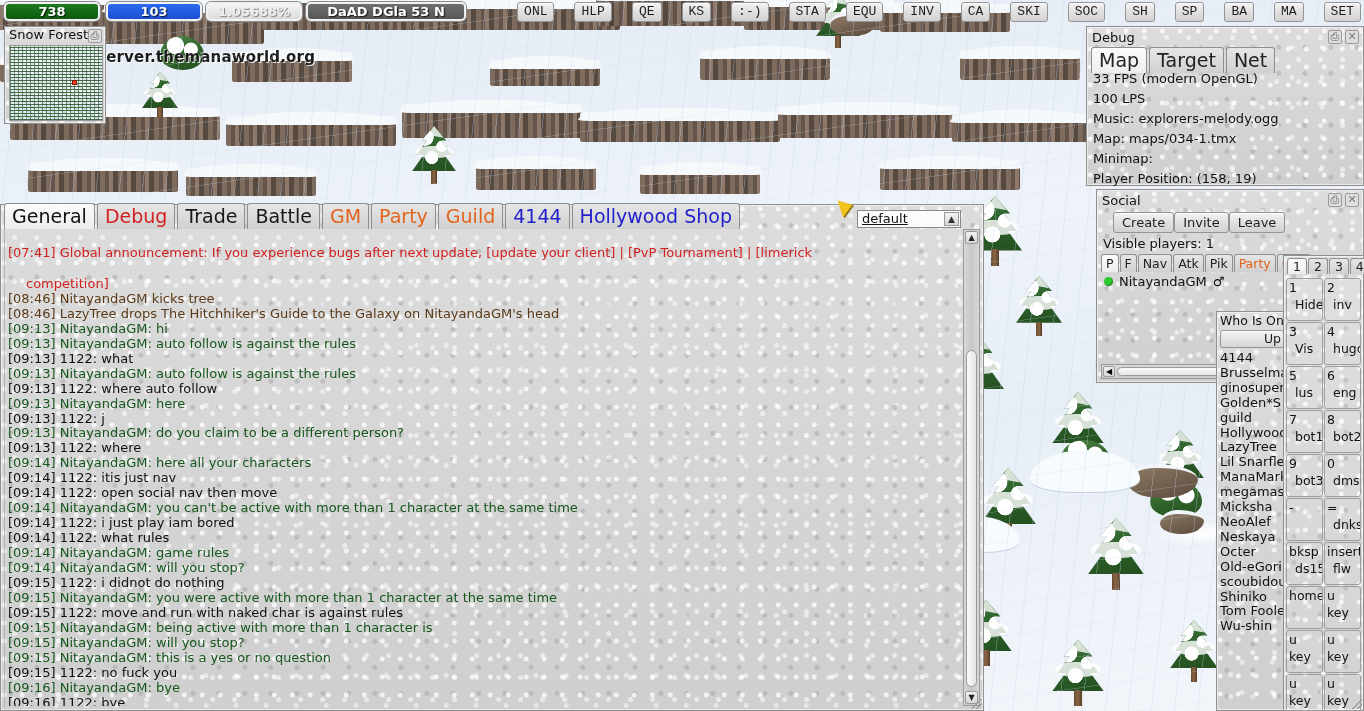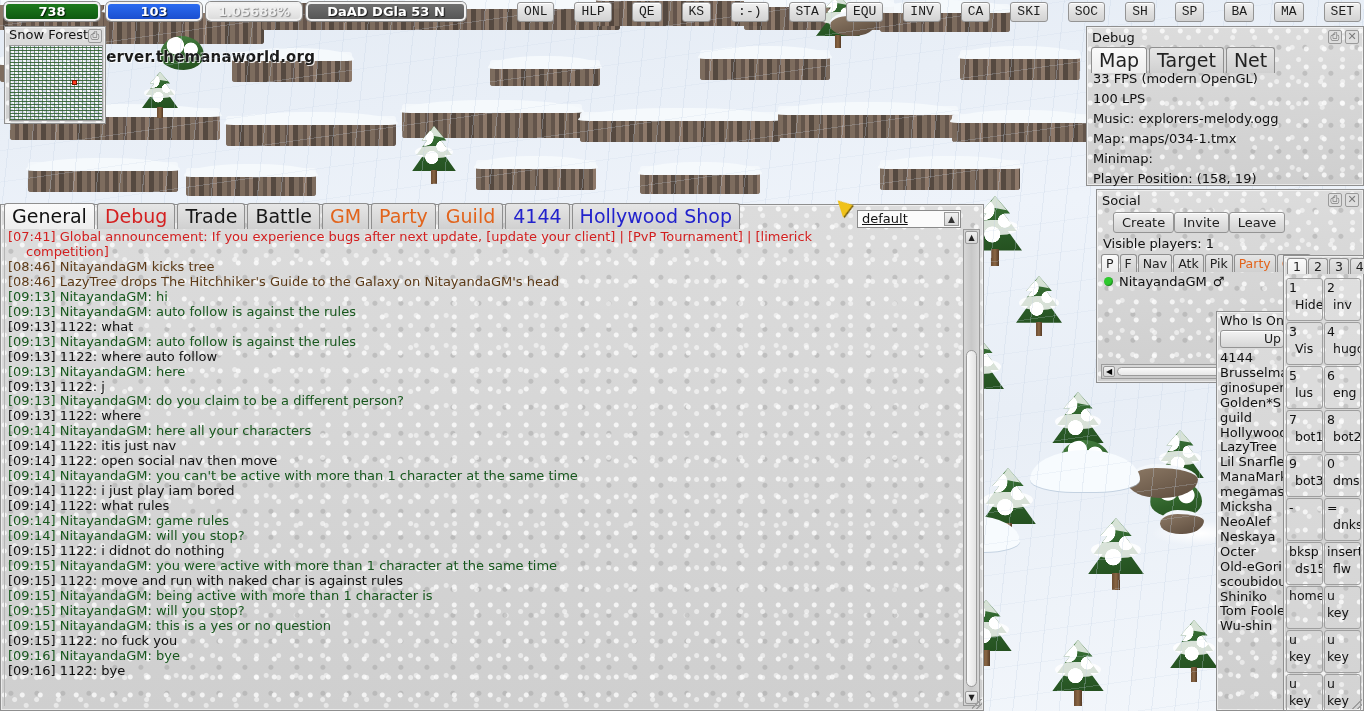--- a/index.html
+++ b/index.html
@@ -242,21 +242,21 @@
   }
   #chat-log {
     position:absolute; left:3px; top:24px; right:22px; bottom:4px;
     overflow:hidden;
     padding:1px 2px 0 3px;
     border-left:1px solid #b5b5b5;
     font-size:13px;
     line-height:14.95px;
   }
   .cl { white-space:pre-wrap; color:#18381a; }
-  .cl.red   { color:#d21f1f; }
+  .cl.red   { color:#d21f1f;margin-top:16px; }
   .cl.brown { color:#5c3a17; }
   .cl.dark  { color:#101010; }
   .cl.green { color:#17571d; }
   .cl.indent { padding-left:18px; }
 
   
   .vscroll {
     position:absolute; width:17px;
     border:1px solid #9b9b9b;
     background:linear-gradient(90deg,#d6d6d6,#c8c8c8,#d6d6d6);

